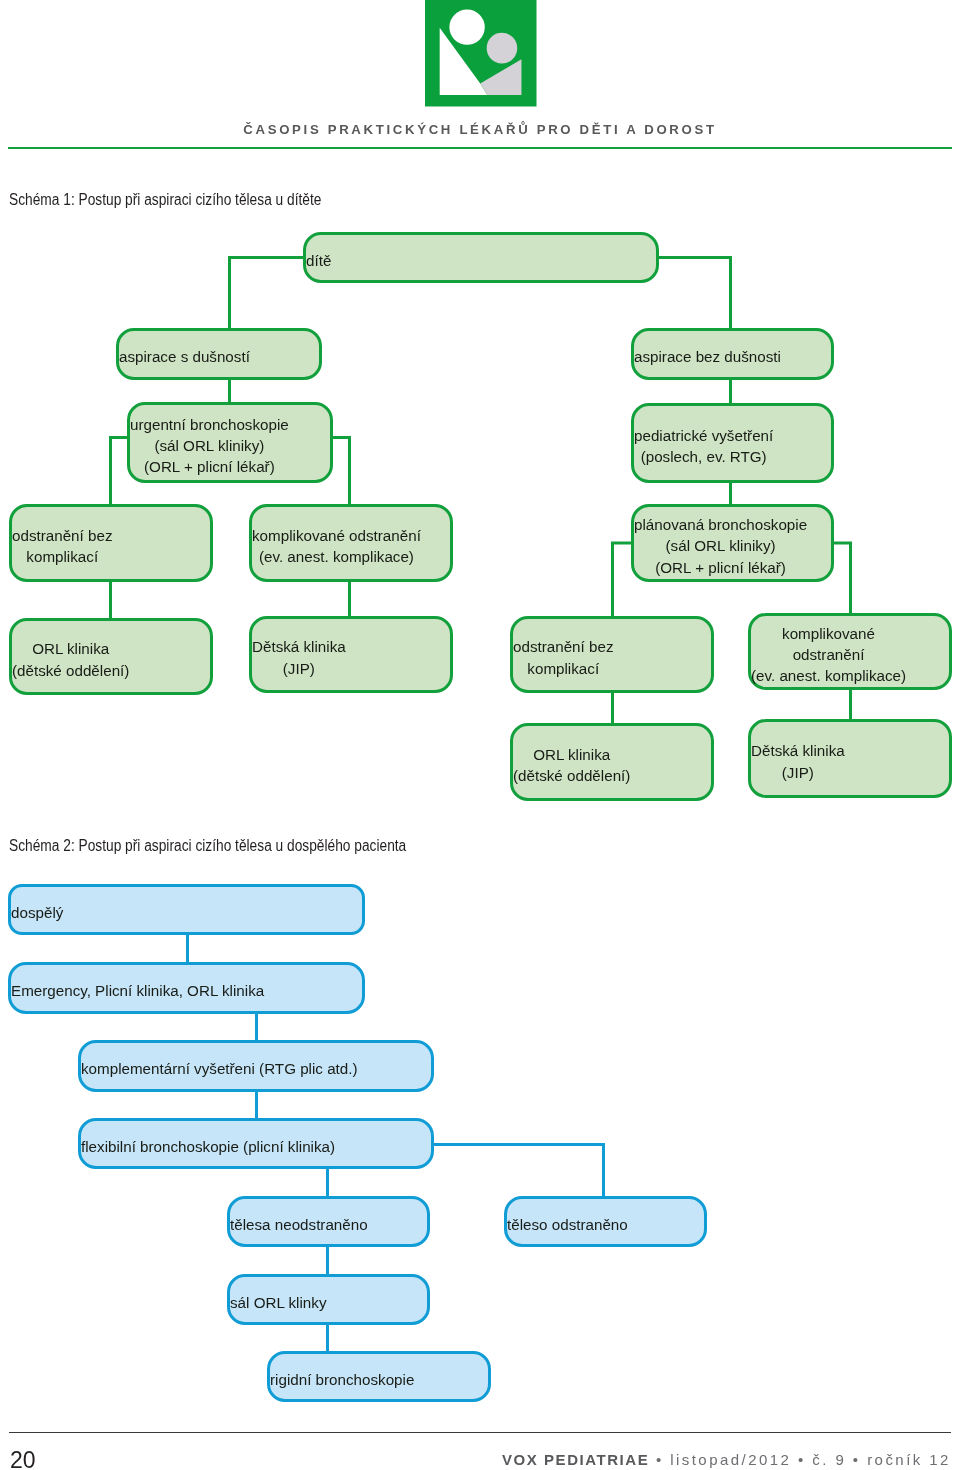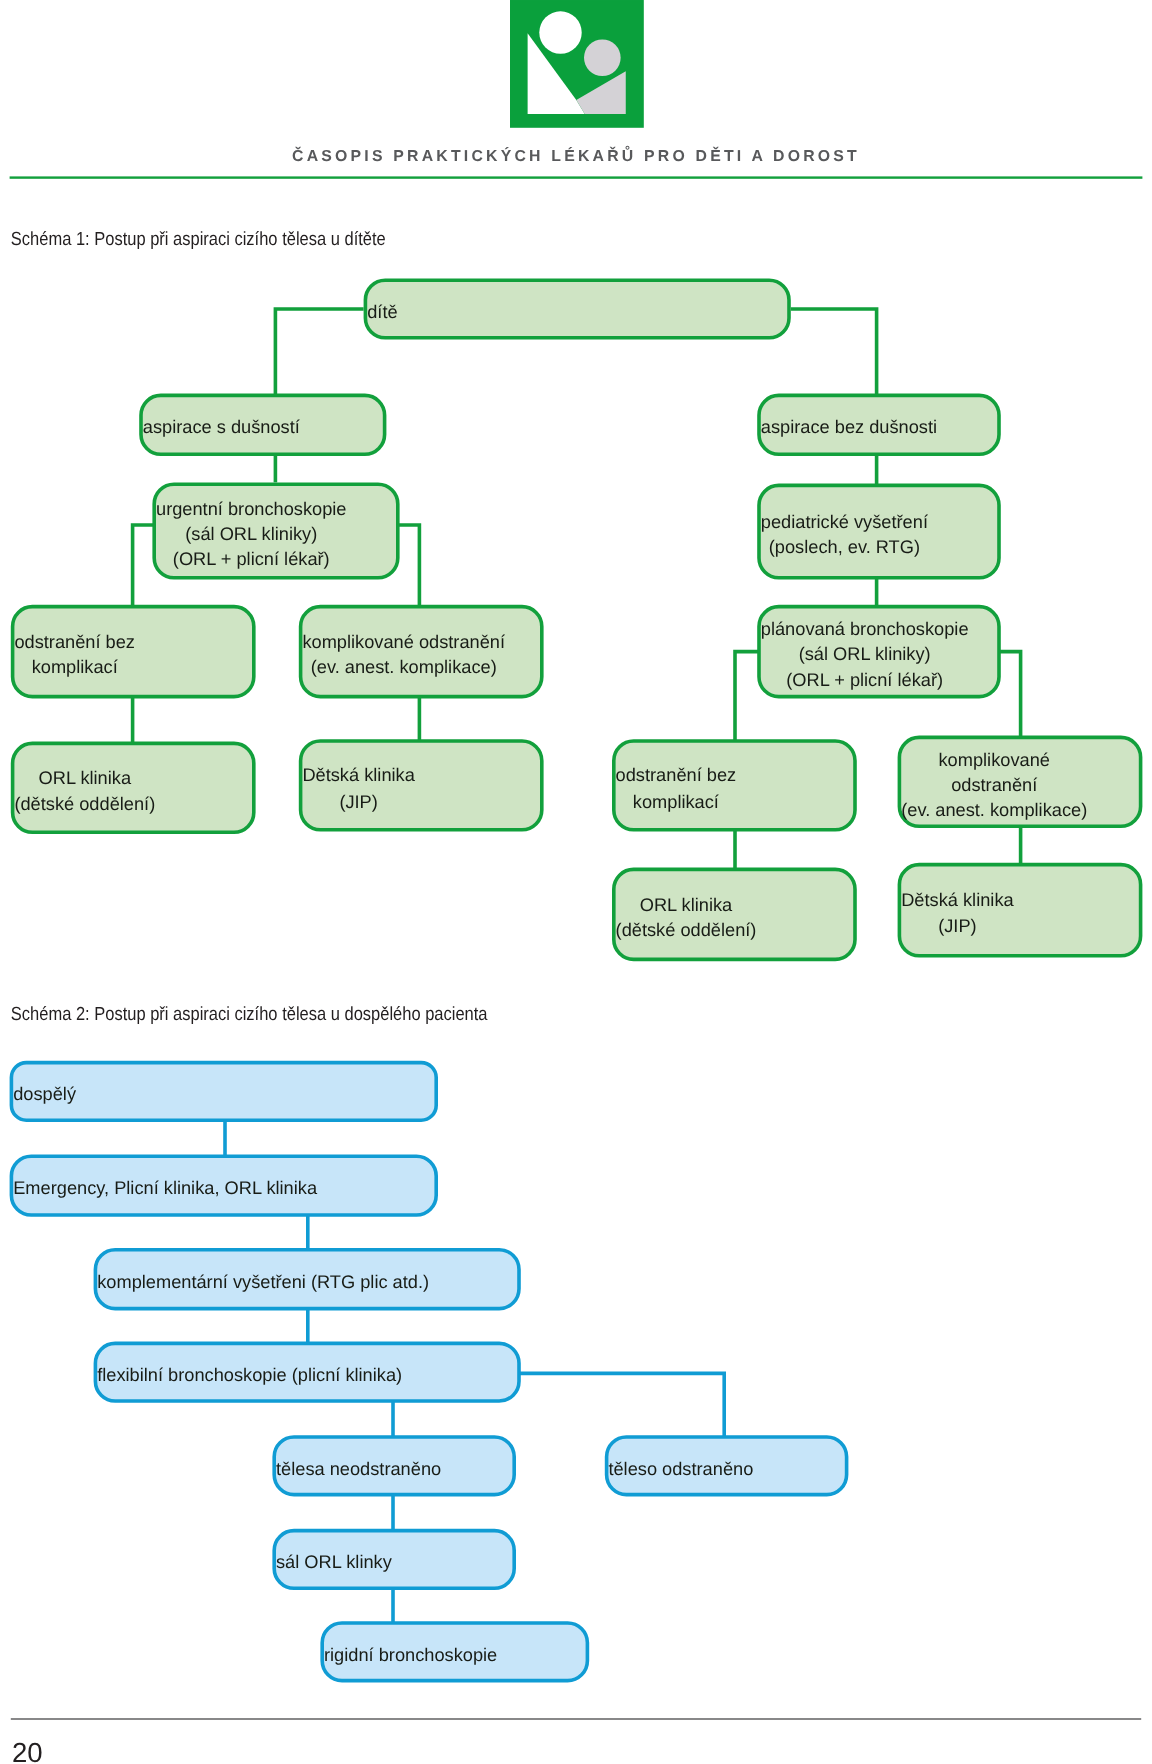--- a/index.html
+++ b/index.html
@@ -195,14 +195,15 @@
       </div>
       <div class="node b" style="left: 227px; top: 1351px; width: 224px; height: 51px; margin-left: 40px;">
         <div>
           <div>rigidní bronchoskopie</div>
         </div>
       </div>
     </div>
 
   <div id="footline"></div>
   <div id="pageno">20</div>
+  <div id="footer"><span class="bold">VOX PEDIATRIAE</span><span> • listopad/2012 • č. 9 • ročník 12</span></div>
 
 </div>
 
 </body></html>

